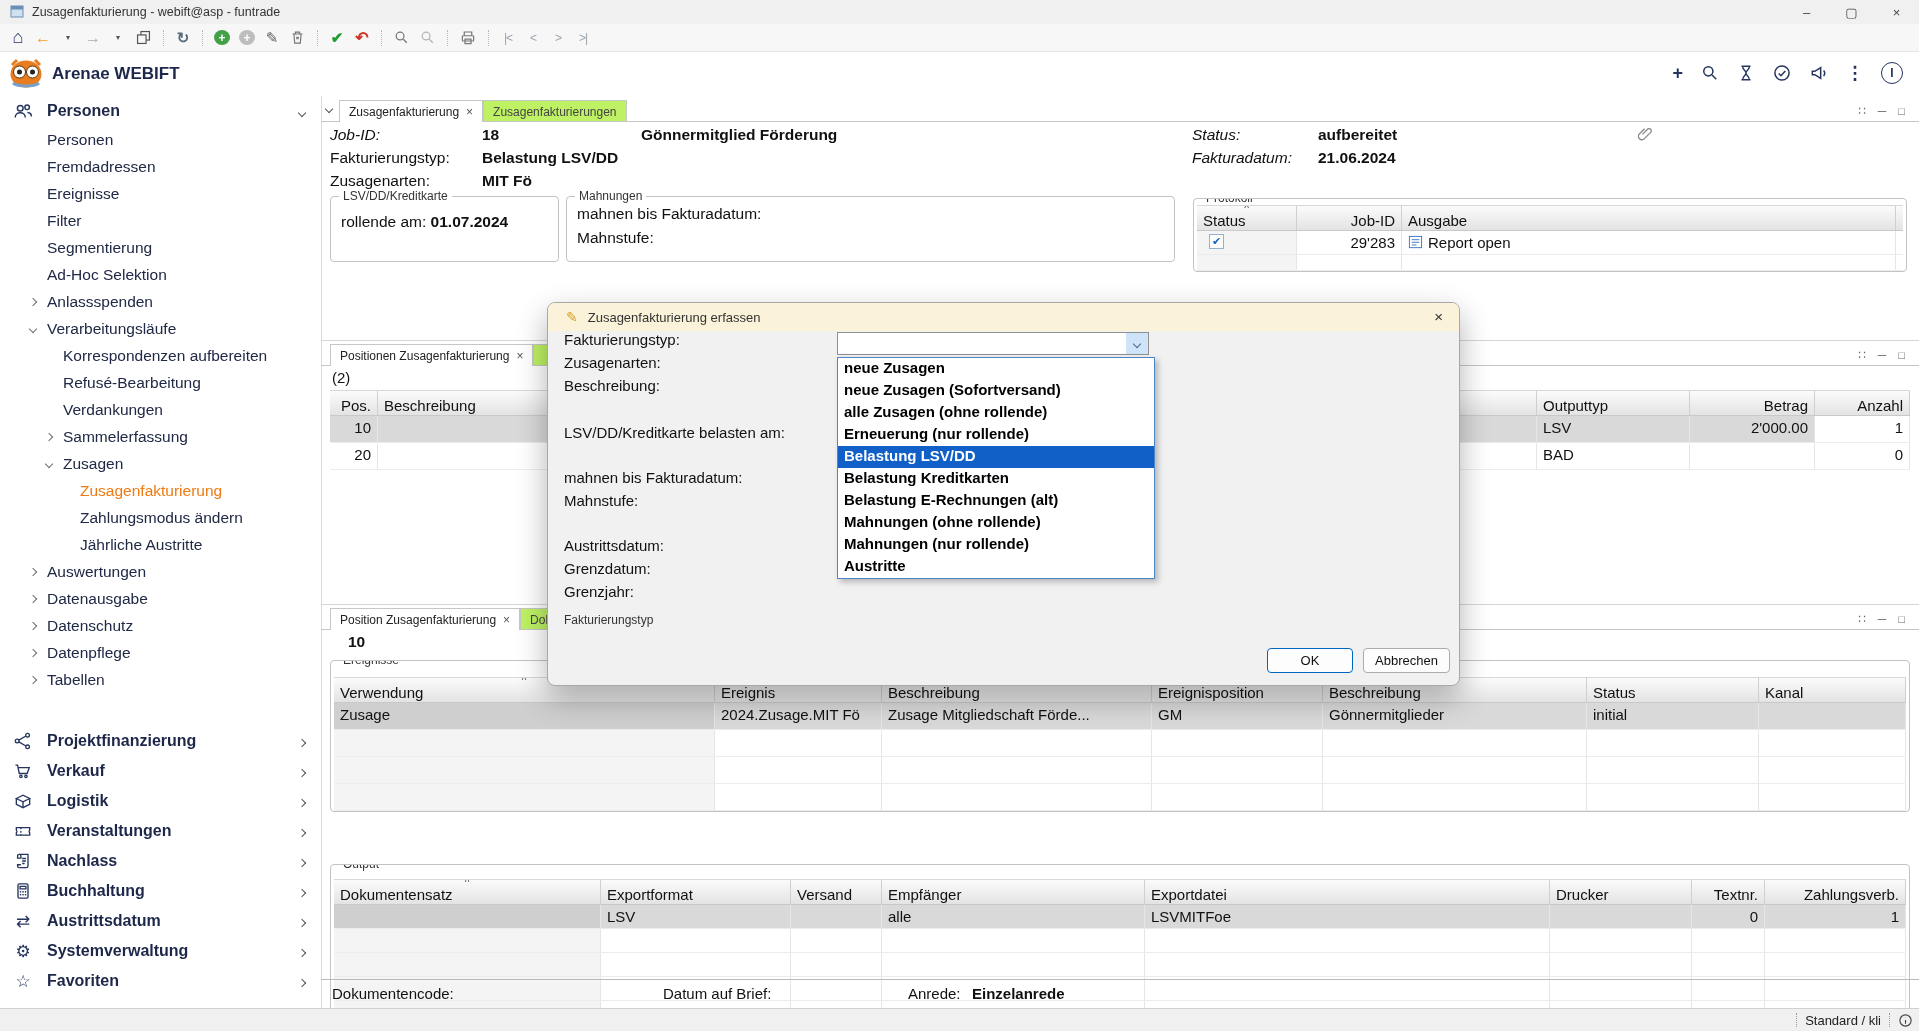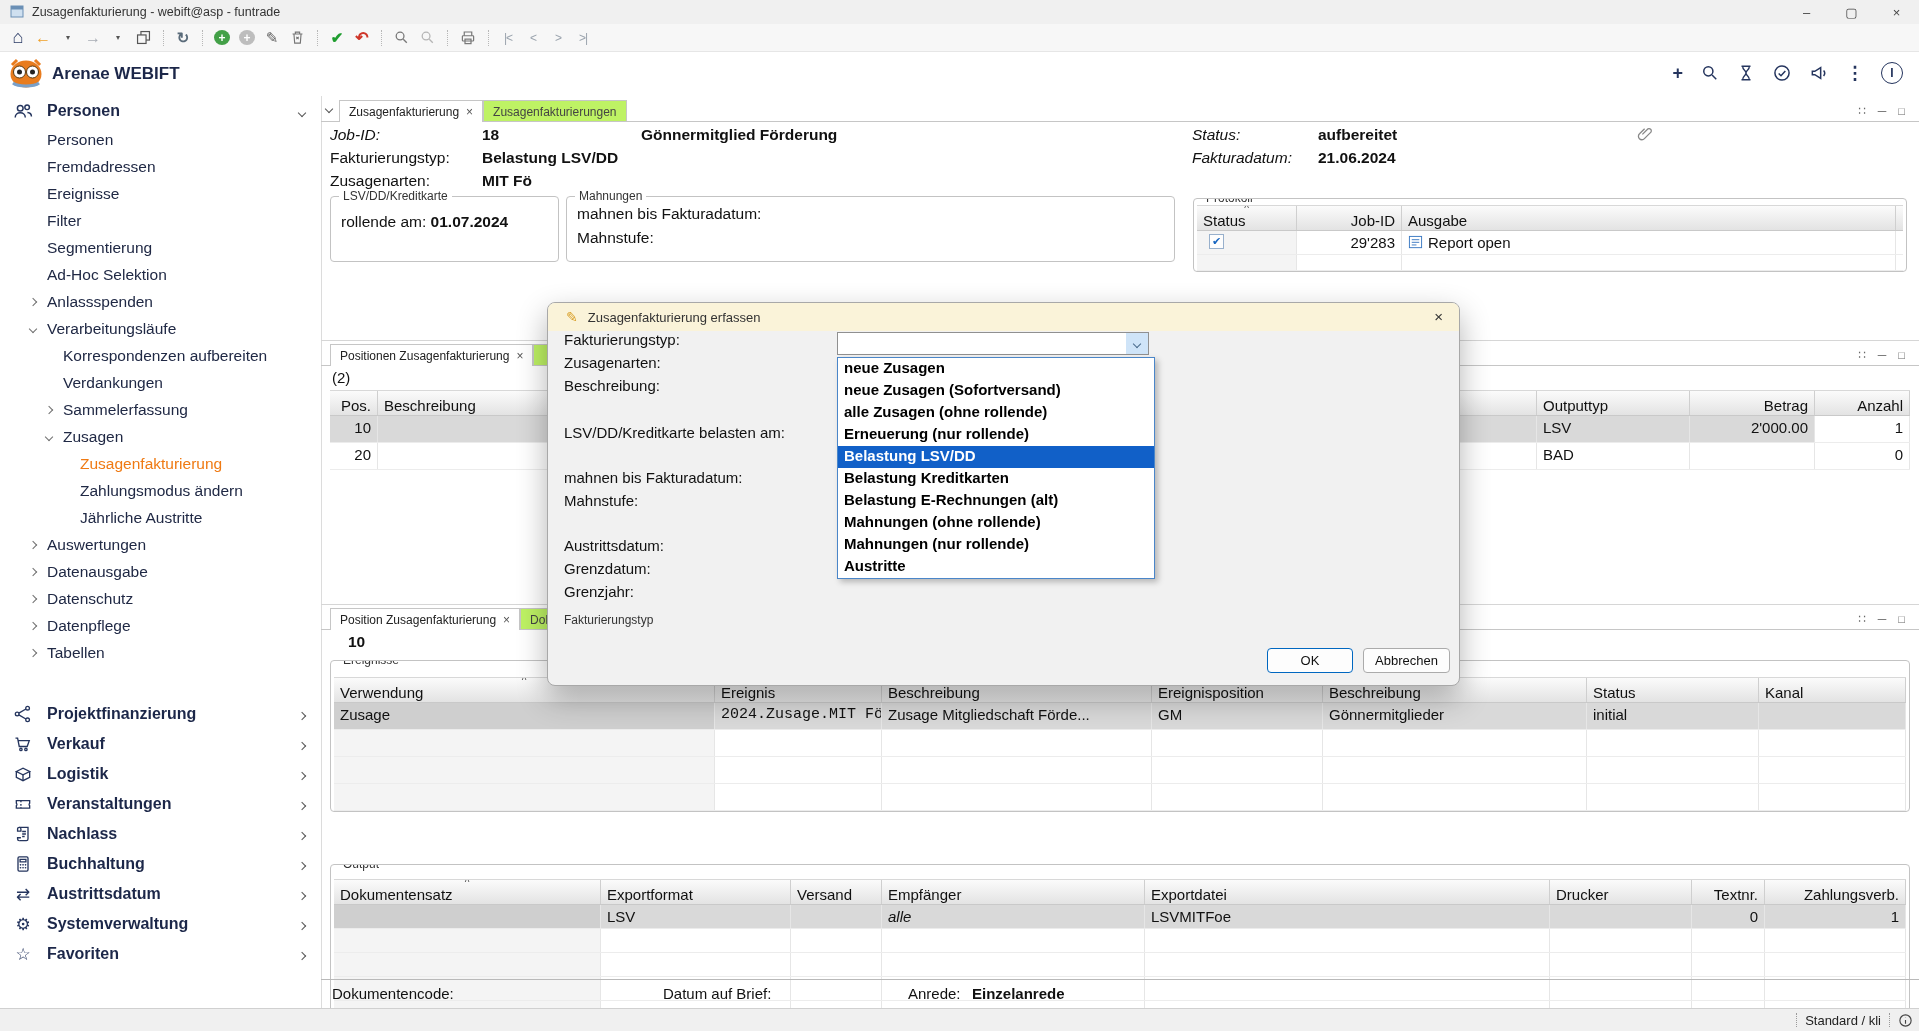--- a/index.html
+++ b/index.html
@@ -290,20 +290,23 @@
       <div class="nav-item lvl1">
         <div class="tree-arrow">
           <span class="chev down"></span>
         </div>
         <div class="nav-label">Verarbeitungsläufe</div>
       </div>
       <div class="nav-item lvl2">
         <div class="nav-label">Korrespondenzen aufbereiten</div>
       </div>
       <div class="nav-item lvl2">
+        <div class="nav-label">Refusé-Bearbeitung</div>
+      </div>
+      <div class="nav-item lvl2">
         <div class="nav-label">Verdankungen</div>
       </div>
       <div class="nav-item lvl2">
         <div class="tree-arrow">
           <span class="chev"></span>
         </div>
         <div class="nav-label">Sammelerfassung</div>
       </div>
       <div class="nav-item lvl2">
         <div class="tree-arrow">
@@ -581,21 +584,21 @@
         <div class="g-hc sorted" style="width: 381px;">Verwendung</div>
         <div class="g-hc" style="width: 167px;">Ereignis</div>
         <div class="g-hc" style="width: 270px;">Beschreibung</div>
         <div class="g-hc" style="width: 171px;">Ereignisposition</div>
         <div class="g-hc" style="width: 264px;">Beschreibung</div>
         <div class="g-hc" style="width: 172px;">Status</div>
         <div class="g-hc" style="width: 147px;">Kanal</div>
       </div>
       <div class="g-r sel" style="height: 27px;">
         <div class="g-c scol" style="width: 381px;">Zusage</div>
-        <div class="g-c" style="width: 167px; font-family: Liberation Mono, monospace;">2024.Zusage.MIT Fö</div>
+        <div class="g-c" style="width: 167px;">2024.Zusage.MIT Fö</div>
         <div class="g-c" style="width: 270px;">Zusage Mitgliedschaft Förde...</div>
         <div class="g-c" style="width: 171px;">GM</div>
         <div class="g-c" style="width: 264px;">Gönnermitglieder</div>
         <div class="g-c" style="width: 172px;">initial</div>
         <div class="g-c" style="width: 147px;"></div>
       </div>
       <div class="g-r" style="height: 27px;">
         <div class="g-c scol" style="width: 381px;"></div>
         <div class="g-c" style="width: 167px;"></div>
         <div class="g-c" style="width: 270px;"></div>
@@ -635,21 +638,21 @@
         <div class="g-hc" style="width: 263px;">Empfänger</div>
         <div class="g-hc" style="width: 405px;">Exportdatei</div>
         <div class="g-hc" style="width: 142px;">Drucker</div>
         <div class="g-hc num" style="width: 73px;">Textnr.</div>
         <div class="g-hc num" style="width: 141px;">Zahlungsverb.</div>
       </div>
       <div class="g-r sel" style="height: 24px;">
         <div class="g-c scol" style="width: 267px;"></div>
         <div class="g-c" style="width: 190px;">LSV</div>
         <div class="g-c" style="width: 91px;"></div>
-        <div class="g-c" style="width: 263px; font-style: italic;">alle</div>
+        <div class="g-c" style="width: 263px;">alle</div>
         <div class="g-c" style="width: 405px;">LSVMITFoe</div>
         <div class="g-c" style="width: 142px;"></div>
         <div class="g-c num" style="width: 73px;">0</div>
         <div class="g-c num" style="width: 141px;">1</div>
       </div>
       <div class="g-r" style="height: 24px;">
         <div class="g-c scol" style="width: 267px;"></div>
         <div class="g-c" style="width: 190px;"></div>
         <div class="g-c" style="width: 91px;"></div>
         <div class="g-c" style="width: 263px;"></div>

